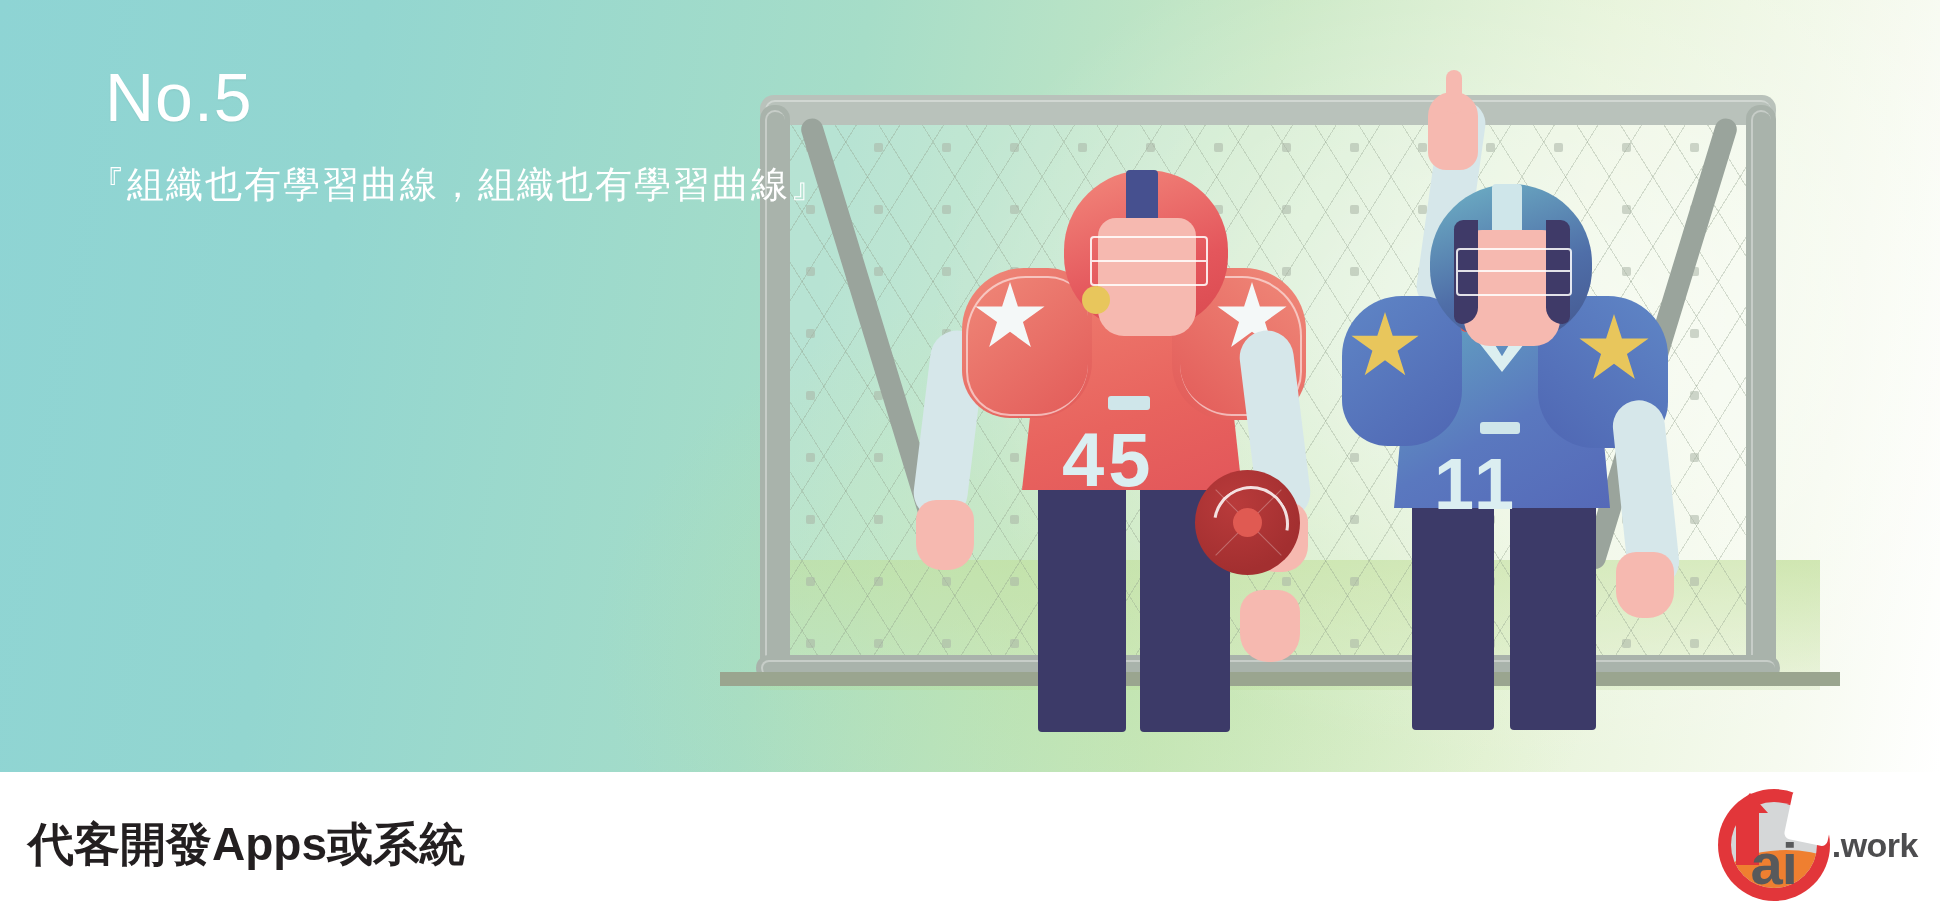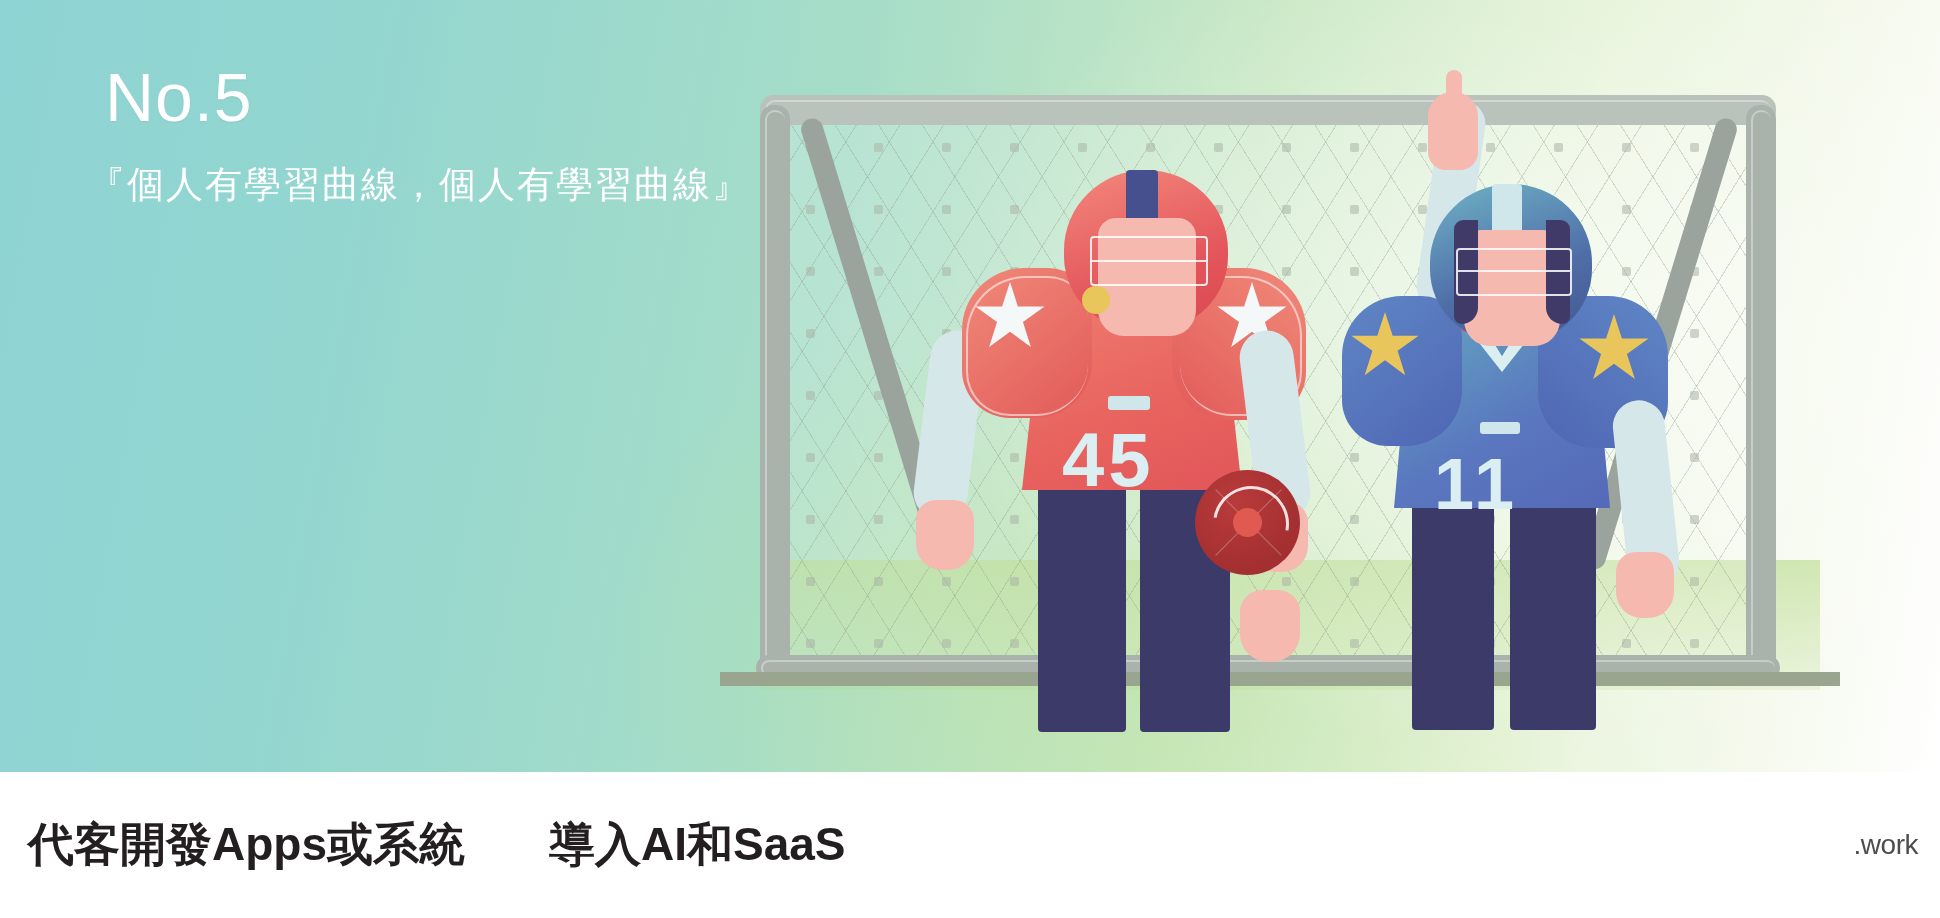--- a/index.html
+++ b/index.html
@@ -208,22 +208,22 @@
     align-items:baseline;
     color:#4d4d4f;
   }
   #logo-360{
     font-size:74px;
     font-weight:700;
     letter-spacing:-2px;
     line-height:1;
   }
   #logo-work{
-    font-size:28px;
-    font-weight:400;
+    font-size:34px;
+    font-weight:700;
     letter-spacing:-0.5px;
     line-height:1;
   }
 </style>
 </head>
 <body>
 
 <div id="slide">
 
   <div id="hero">
@@ -469,29 +469,39 @@
     <div class="ball">
       <span class="x1"></span>
         <span class="x2"></span>
       <span class="arc"></span>
       <span class="seamdot"></span>
     </div>
 
     <div style="position:absolute;left:1240px;top:590px;width:60px;height:72px;background:#f6b9b0;border-radius:22px 22px 28px 28px;"></div>
 
     <div id="headline">No.5</div>
-    <div id="subhead">『個人有學習曲線，個人有學習曲線』</div>
+    <div id="subhead">『組織也有學習曲線，組織也有學習曲線』</div>
   </div>
 
   <div id="footer">
     <div class="slogans">
       <div class="slogan">代客開發Apps或系統</div>
-      <div class="slogan">導入AI和SaaS</div>
     </div>
 
     <div id="logo">
+      <div id="logo-badge">
+        <div class="ring"></div>
+        <div class="inner">
+          <div class="orange"></div>
+        </div>
+        <div class="notch"></div>
+        <svg class="arrow" viewBox="0 0 62 72">
+          <path d="M4 44 L4 20 L0 20 L18 0 L36 20 L27 20 L27 72 L4 72 Z" fill="#e2363a"></path>
+        </svg>
+        <div class="ai">ai</div>
+      </div>
       <div id="logo-text">
         <span id="logo-work">.work</span>
       </div>
     </div>
   </div>
 
 </div>
 
 </body></html>

